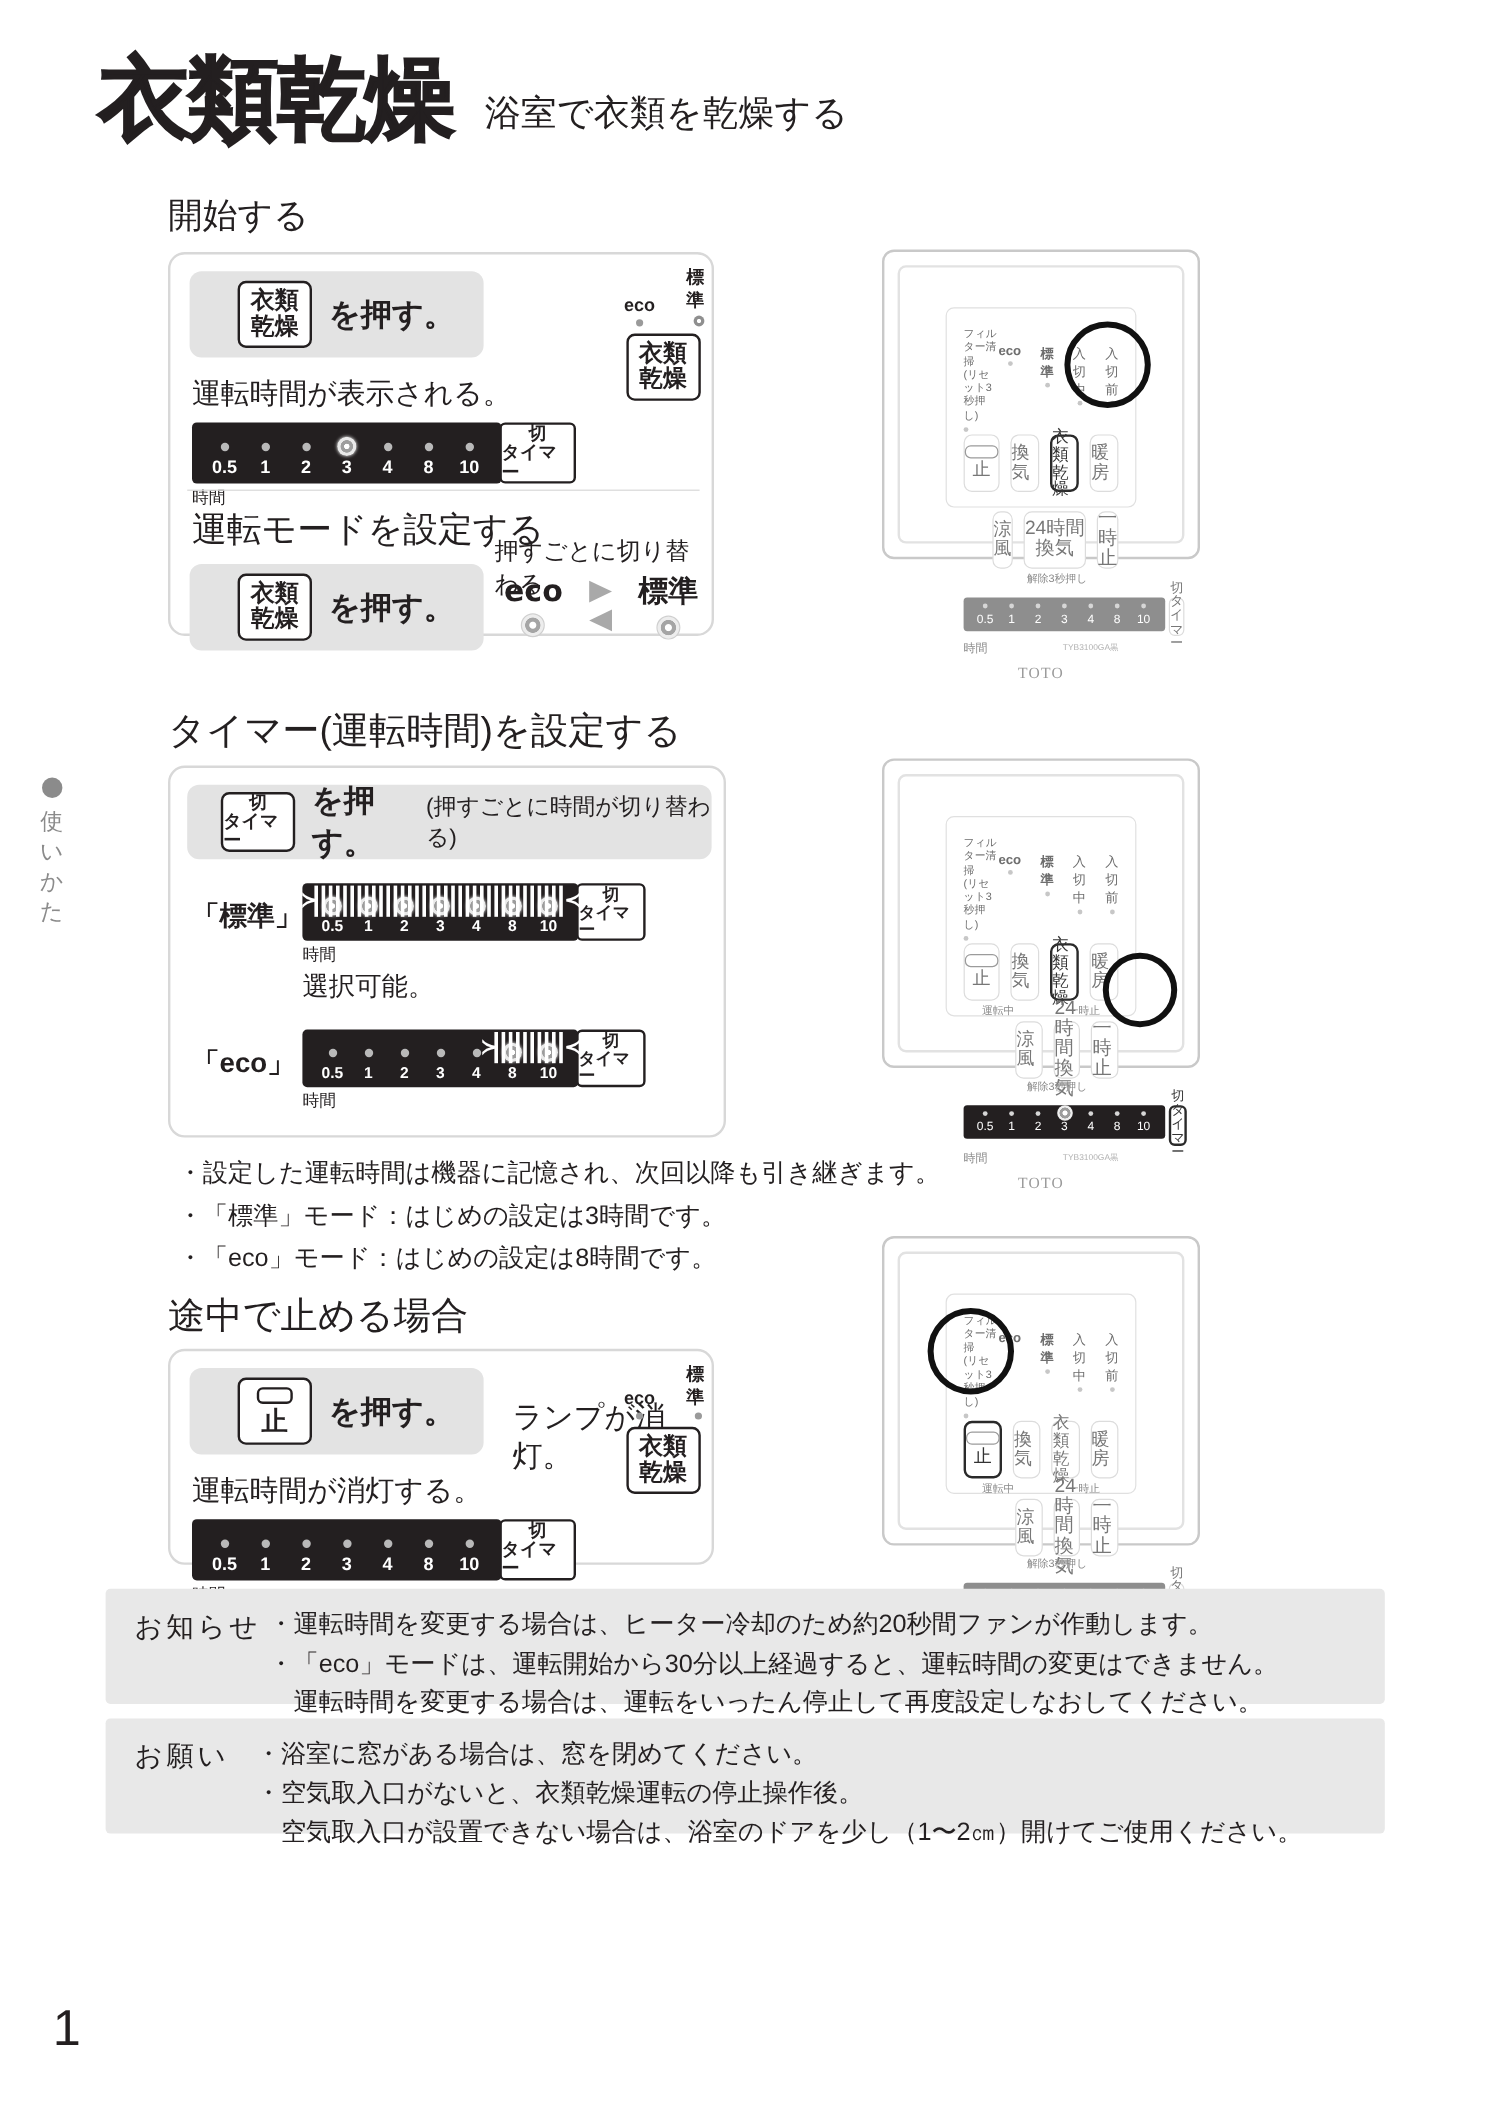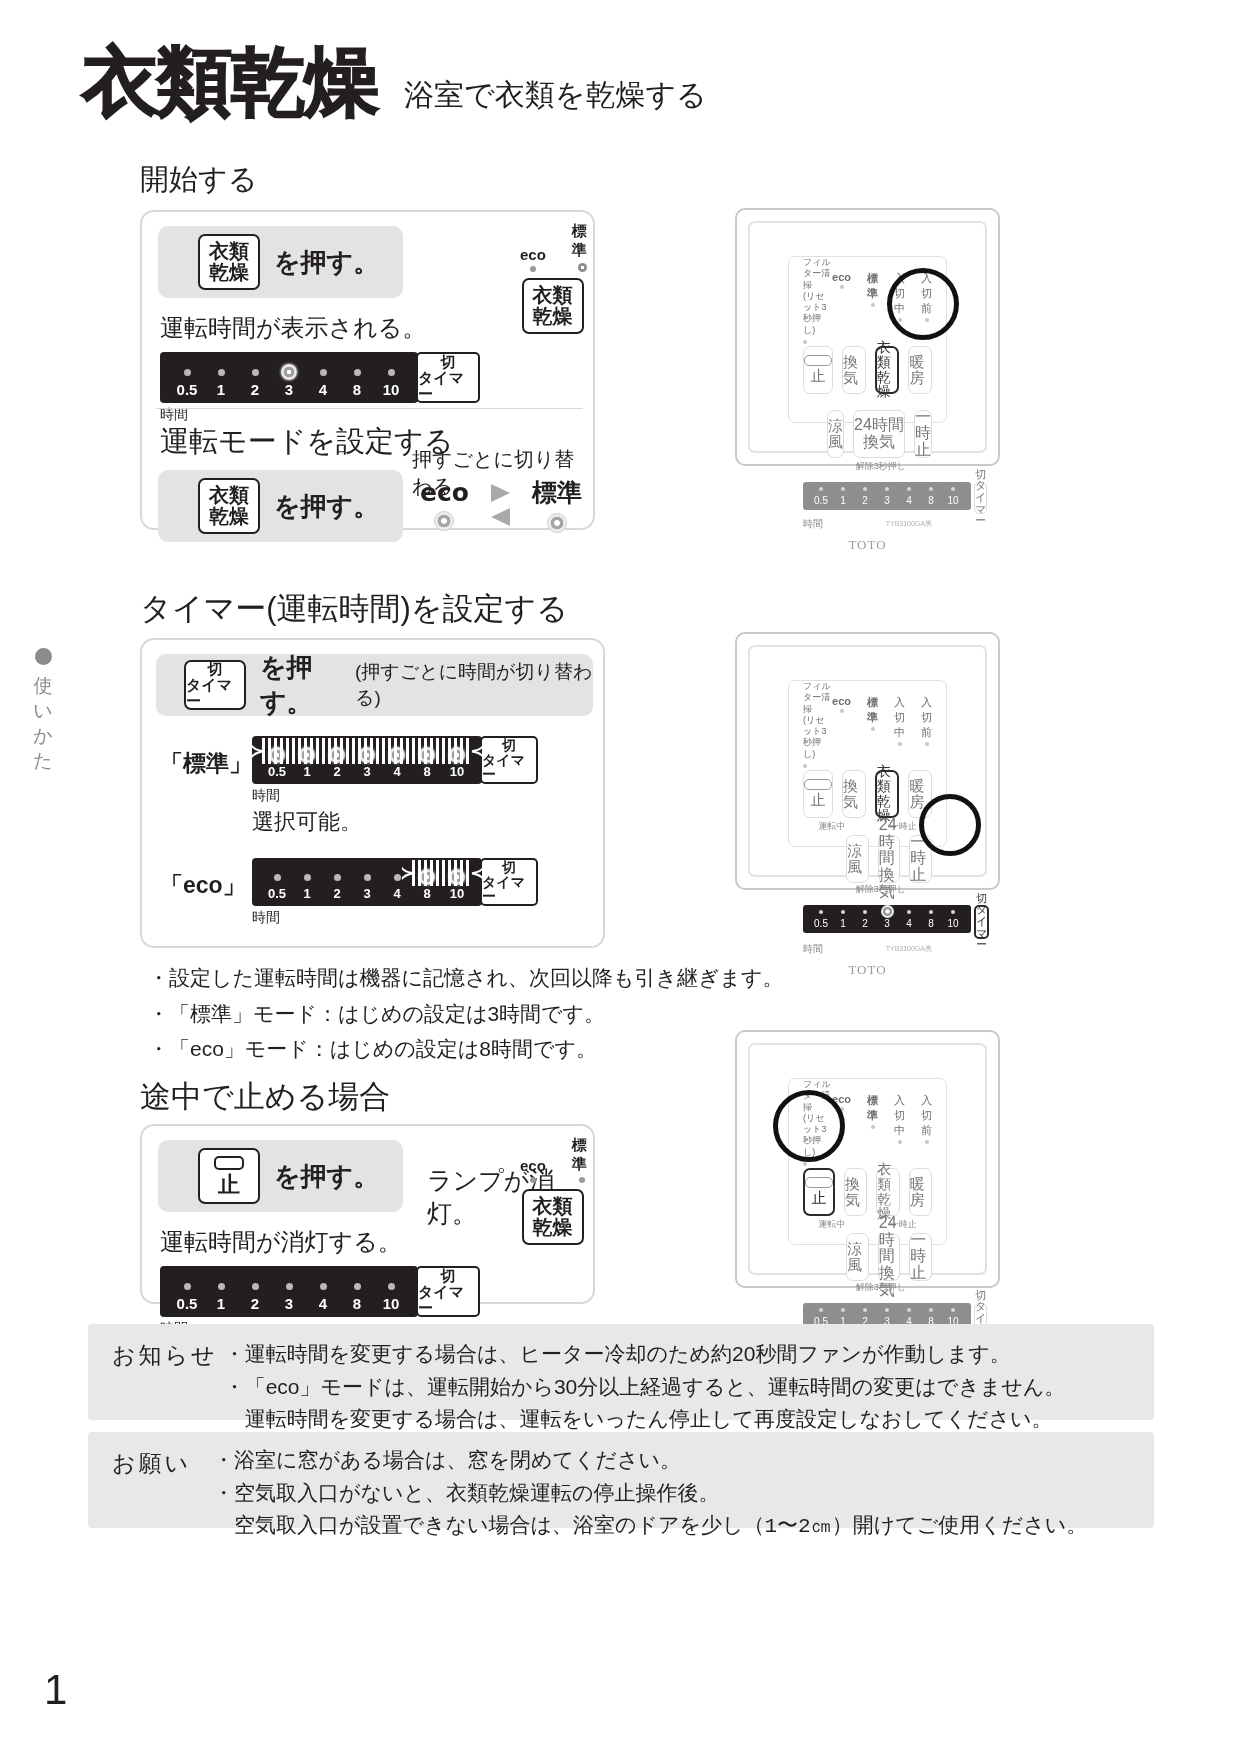--- a/index.html
+++ b/index.html
@@ -106,21 +106,21 @@
   .remote-outer{
     position:absolute;border:2px solid #c9c9c9;border-radius:10px;background:#fff;
     box-sizing:border-box;
   }
   .remote-inner{
     position:absolute;left:11px;top:11px;right:11px;bottom:11px;
     border:2px solid #e2e2e2;border-radius:7px;box-sizing:border-box;
   }
   .remote-face{
     position:absolute;left:38px;top:33px;right:38px;bottom:28px;
-    border:1px solid #e0e0e0;border-radius:7px;box-sizing:border-box;padding:0 14px;
+    border:1px solid #e0e0e0;border-radius:7px;box-sizing:border-box;padding:16px 14px;
   }
   .rf-toprow{display:flex;justify-content:space-between;align-items:flex-start;}
   .filt{font-size:9px;line-height:1.25;color:#6e6e6e;text-align:left;}
   .filt .fd{width:4px;height:4px;border-radius:50%;background:#c7c7c7;margin-top:4px;}
   .rind{display:flex;gap:16px;font-size:11px;color:#6e6e6e;font-weight:bold;}
   .rind .ri{display:flex;flex-direction:column;align-items:center;}
   .rind .ri .rd{width:4px;height:4px;border-radius:50%;background:#c7c7c7;margin-top:2px;}
   .rkeys{display:flex;gap:9px;margin-top:2px;align-items:flex-start;}
   .rkey{
     border:1px solid #dcdcdc;border-radius:7px;background:#fff;width:52px;height:48px;
@@ -846,21 +846,21 @@
     <div class="nlab">お知らせ</div>
     <div class="nbody">
       <div>・運転時間を変更する場合は、ヒーター冷却のため約20秒間ファンが作動します。</div>
       <div>・「eco」モードは、運転開始から30分以上経過すると、運転時間の変更はできません。</div>
       <div>　運転時間を変更する場合は、運転をいったん停止して再度設定しなおしてください。</div>
     </div>
   </div>
 
   <div class="note" style="left:88px;top:1432px;width:1066px;height:96px;">
     <div class="nlab">お願い</div>
-    <div class="nbody" style="padding-left:22px;font-family:Liberation Mono, monospace;">
+    <div class="nbody" style="padding-left:22px;">
       <div>・浴室に窓がある場合は、窓を閉めてください。</div>
       <div>・空気取入口がないと、衣類乾燥運転の停止操作後。</div>
       <div>　空気取入口が設置できない場合は、浴室のドアを少し（1〜2㎝）開けてご使用ください。</div>
     </div>
   </div>
 
   <div class="pageno">1</div>
 </div>
 
 </body></html>

